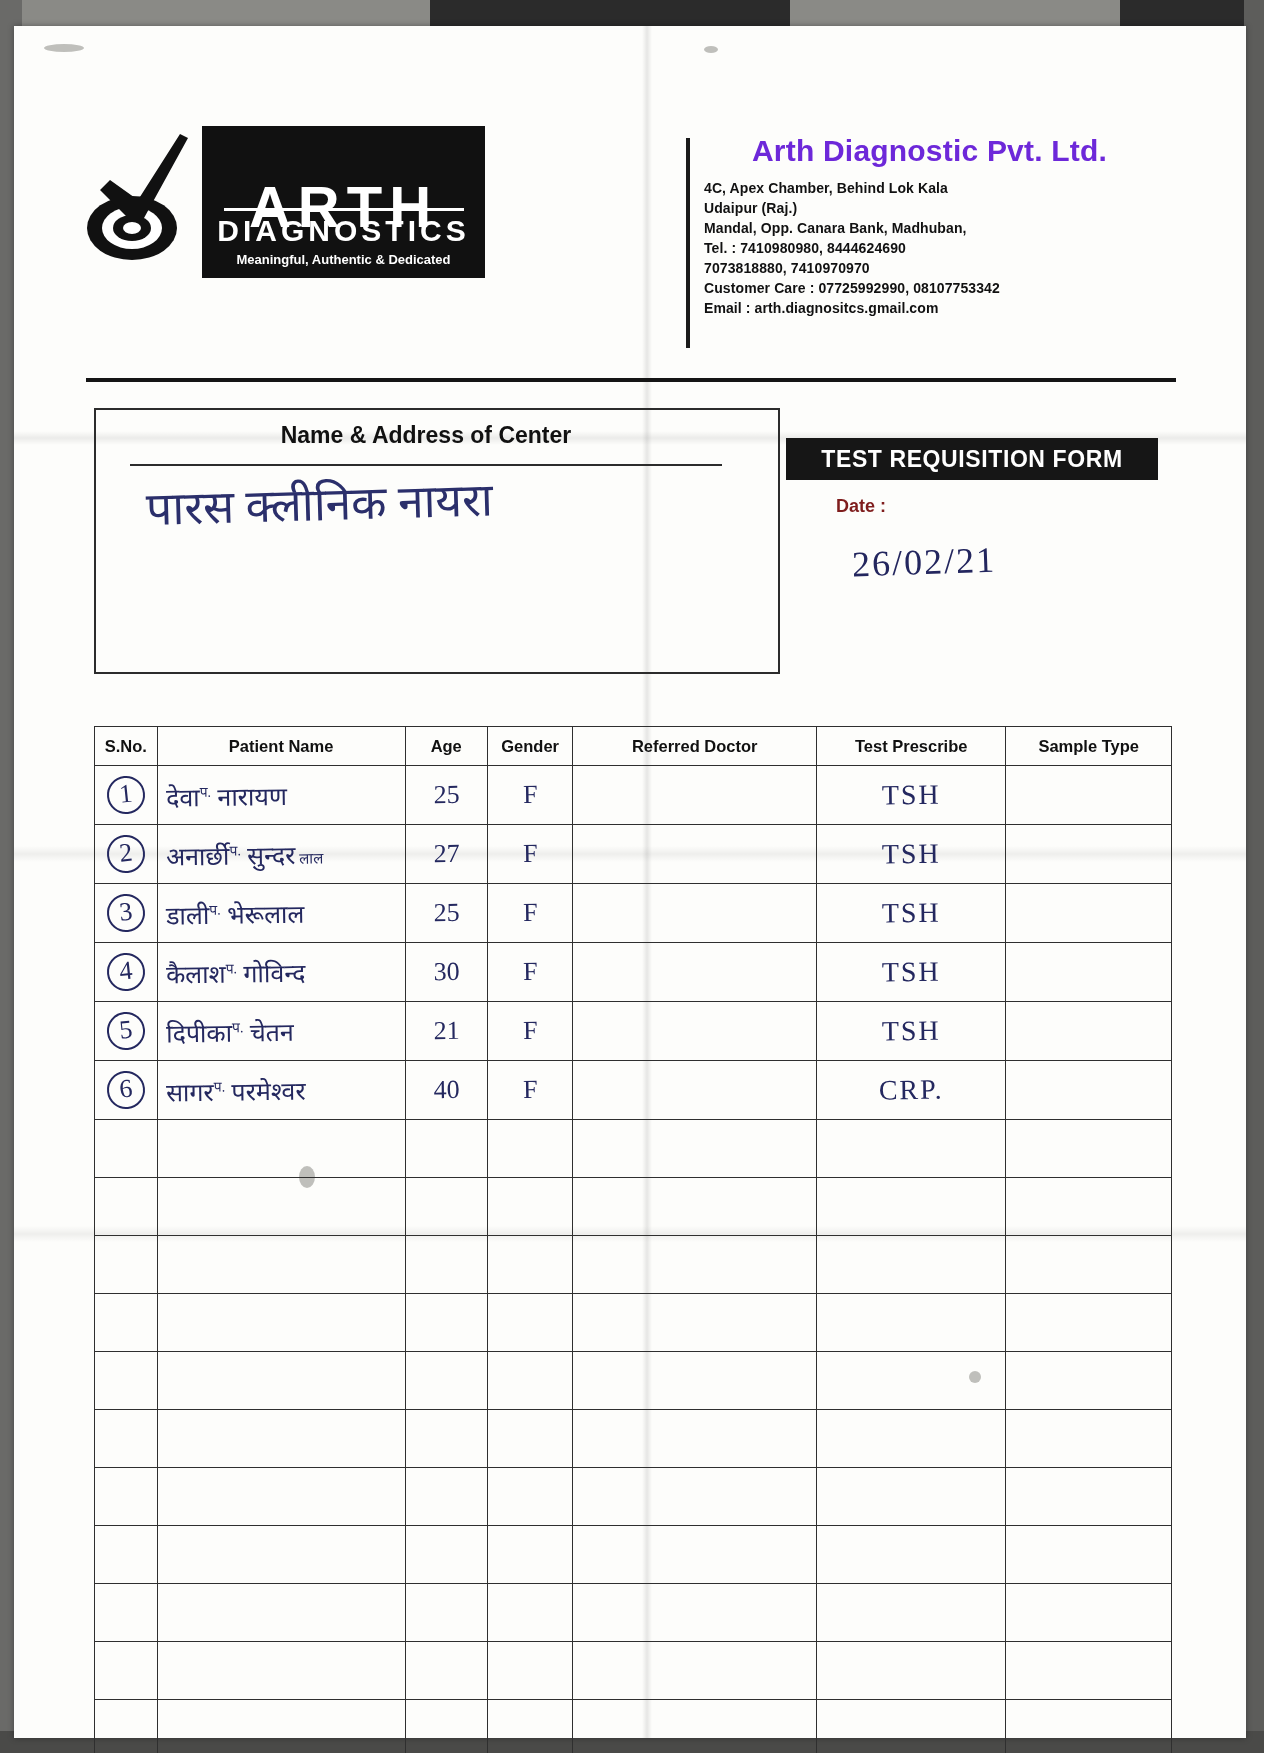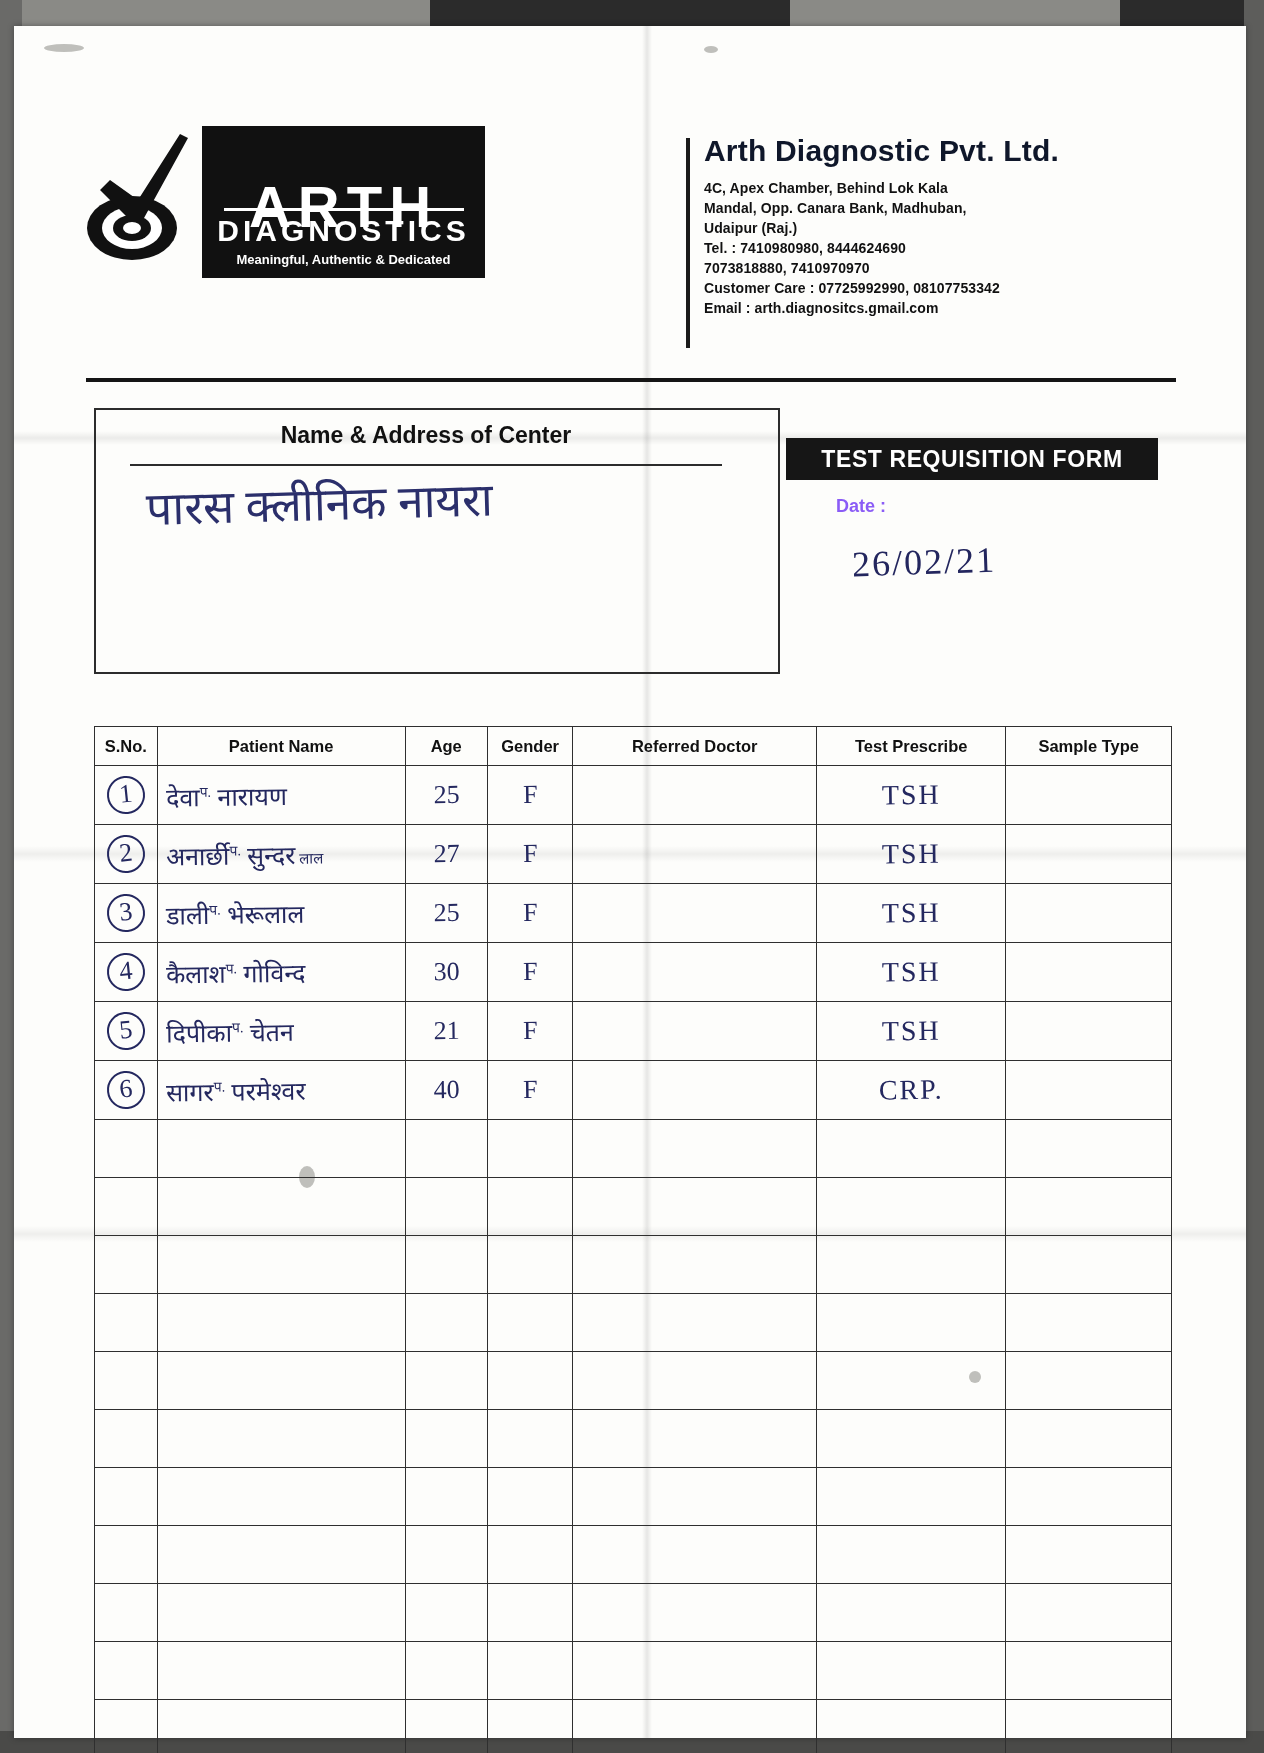--- a/index.html
+++ b/index.html
@@ -157,23 +157,24 @@
     position: absolute;
     top: 112px;
     left: 672px;
     width: 4px;
     height: 210px;
     background: #1a1a1a;
   }
   .company-name {
     font-size: 30px;
     font-weight: bold;
-    color: #0f172a;
+    color: #6d28d9;
     margin-bottom: 10px;
     letter-spacing: 0.2px;
+    margin-left: 48px;
   }
   .company-line {
     font-size: 14px;
     font-weight: bold;
     color: #111;
     line-height: 1.43;
     letter-spacing: 0.1px;
   }
   .header-rule {
     position: absolute;
@@ -238,21 +239,21 @@
     font-size: 23px;
     font-weight: bold;
     letter-spacing: 0.6px;
   }
   .date-label {
     position: absolute;
     top: 470px;
     left: 822px;
     font-size: 18px;
     font-weight: bold;
-    color: #8b5cf6;
+    color: #7f1d1d;
   }
   .date-value {
     position: absolute;
     top: 515px;
     left: 838px;
     font-size: 36px;
     color: #23265e;
     font-family: "Liberation Serif", serif;
     transform: rotate(-2deg);
     letter-spacing: 2px;
@@ -370,22 +371,22 @@
         <div class="logo-rule"></div>
         <div class="logo-diag">DIAGNOSTICS</div>
         <div class="logo-tag">Meaningful, Authentic &amp; Dedicated</div>
       </div>
     </div>
 
     <div class="company-divider"></div>
     <div class="company-block">
       <div class="company-name">Arth Diagnostic Pvt. Ltd.</div>
       <div class="company-line">4C, Apex Chamber, Behind Lok Kala</div>
+      <div class="company-line">Udaipur (Raj.)</div>
       <div class="company-line">Mandal, Opp. Canara Bank, Madhuban,</div>
-      <div class="company-line">Udaipur (Raj.)</div>
       <div class="company-line">Tel. : 7410980980, 8444624690</div>
       <div class="company-line">7073818880, 7410970970</div>
       <div class="company-line">Customer Care : 07725992990, 08107753342</div>
       <div class="company-line">Email : arth.diagnositcs.gmail.com</div>
     </div>
 
     <div class="header-rule"></div>
 
     <div class="center-box">
       <div class="center-title">Name &amp; Address of Center</div>

